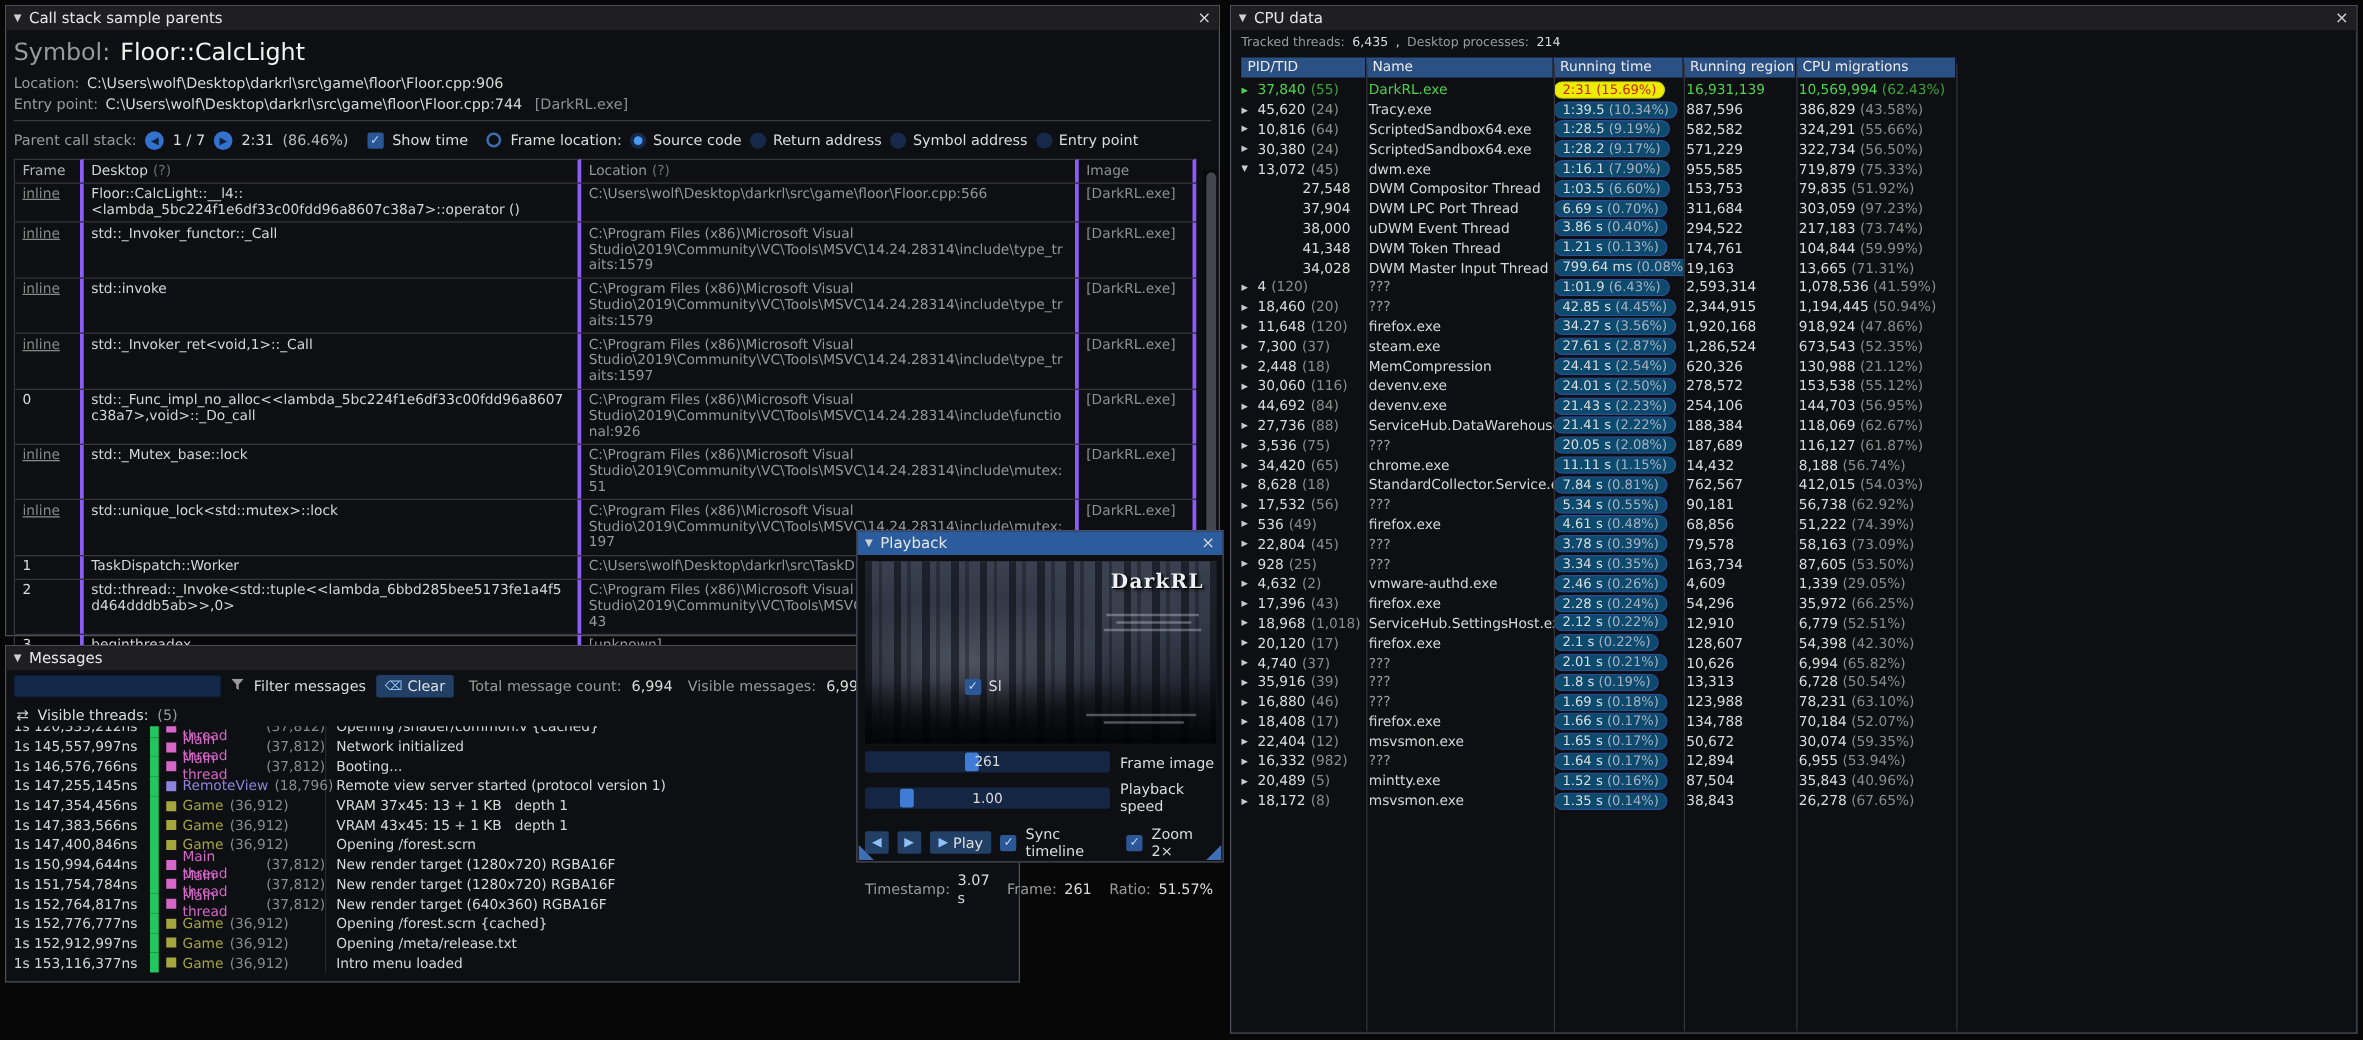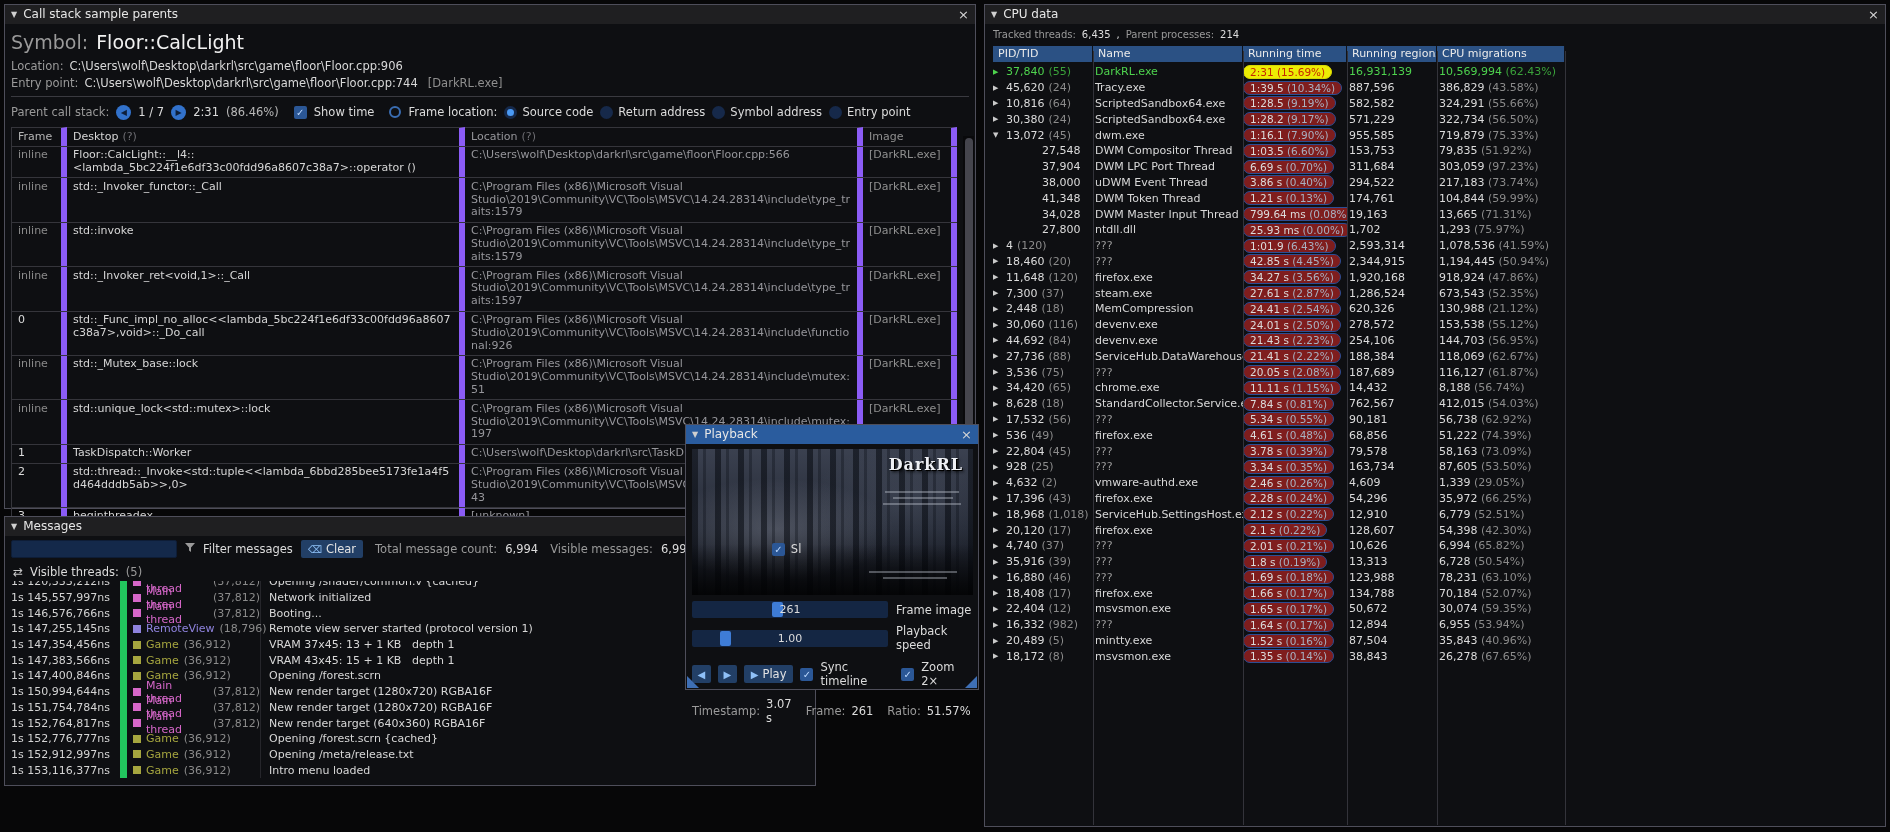--- a/index.html
+++ b/index.html
@@ -42,29 +42,29 @@
   .cs-sep { border-top:1px solid #3a3a40; margin:6px 0 5px 0; }
   .cs-toolbar { display:flex; align-items:center; gap:7px; font-size:11.5px; height:20px; margin-bottom:5px; }
   .navbtn { width:15px; height:15px; border-radius:50%; background:#3272cc; color:#0e1f3a;
             display:inline-flex; align-items:center; justify-content:center; font-size:8px; flex:0 0 auto; }
   .floc-ico { width:12px; height:12px; border-radius:50%; border:2px solid #3a6db2; flex:0 0 auto; }
   .cs-pct { color:#b8b8b8; }
 
   .cs-table { font-size:11px; line-height:12.8px; width:946px; }
   .ct-row { display:flex; border-bottom:1px solid #35353b; }
   .ct-head { color:#b5b5b5; }
-  .ct-cell { padding:2.5px 6px; border-right:6px solid #8b5cf6; overflow:hidden; overflow-wrap:anywhere; }
+  .ct-cell { padding:2.5px 6px; border-right:3px solid #8b5cf6; overflow:hidden; overflow-wrap:anywhere; }
   .ct-cell:first-child { border-left:1px solid #35353b; }
   .ct-row > .ct-cell:nth-child(1) { width:56px; flex:0 0 auto; }
   .ct-row > .ct-cell:nth-child(2) { width:398px; flex:0 0 auto; color:#d6d6d6; }
   .ct-row > .ct-cell:nth-child(3) { width:398px; flex:0 0 auto; color:#96969b; }
   .ct-row > .ct-cell:nth-child(4) { flex:1; color:#8f8f8f; }
   .ct-head .ct-cell { color:#b5b5b5; border-top:1px solid #35353b; }
   .help { color:#6e6e73; margin-left:4px; }
-  .fdim { color:#8a8a8a; }
+  .fdim { color:#8a8a8a;text-decoration:underline; }
   .cs-scroll { position:absolute; right:1px; top:112px; bottom:1px; width:11px; background:#09090b; }
   .cs-scroll .thumb { position:absolute; left:1.5px; right:1.5px; top:2px; height:80%; background:#45454d; border-radius:5px; }
 
   
   #win-messages { left:4px; top:516px; width:812px; height:270px; }
   .msg-toolbar { display:flex; align-items:center; gap:8px; padding:0 6px; height:26px; font-size:11.5px; }
   .msg-filter-input { width:166px; height:18px; background:#14294a; border:1px solid #0e1d36; border-radius:2px;
                       color:#dcdcdc; font-size:11px; padding:0 4px; outline:none; }
   .funnel { flex:0 0 auto; }
   .lift { position:relative; z-index:5; display:flex; align-items:center; gap:6px; margin-left:70px; }
@@ -119,21 +119,21 @@
   .cpu-hcell:nth-child(5){ width:128px; }
   .cpu-rows { padding-left:8px; margin-top:2px; }
   .cpu-row { display:flex; align-items:center; height:15.8px; font-size:11px; white-space:nowrap; }
   .c-pid { width:100px; flex:0 0 auto; display:flex; align-items:center; overflow:hidden; }
   .tree-arrow { width:13px; display:inline-block; font-size:7px; color:#cacaca; text-align:left; flex:0 0 auto; }
   .cnt { color:#8b8b8b; margin-left:4px; }
   .c-name { width:150px; flex:0 0 auto; padding-left:2px; color:#d8d8d8; overflow:hidden; }
   .c-time { width:104px; flex:0 0 auto; overflow:hidden; }
   .c-reg { width:90px; flex:0 0 auto; padding-left:2px; overflow:hidden; }
   .c-mig { width:180px; flex:0 0 auto; padding-left:2px; overflow:hidden; }
-  .pill { display:inline-block; background:#7f1d1d; border:1px solid #2c4d94; border-radius:8px;
+  .pill { display:inline-block; background:#0c4a6e; border:1px solid #2c4d94; border-radius:8px;
           padding:0 6px; font-size:10.5px; line-height:12px; white-space:nowrap; }
   .pill .pct { color:#a8b0c0; }
   .pill-hl { background:#ecec04; border-color:#d8d800; color:#c62800; }
   .pill-hl .pct { color:#c62800; }
   .pct2 { color:#8b8b8b; }
   .cpu-row.child .c-pid { padding-left:36px; }
   .cpu-row.q .c-name { color:#9a9a9a; }
   .cpu-row.sel { color:#4ed34e; }
   .cpu-row.sel .c-name, .cpu-row.sel .c-reg, .cpu-row.sel .c-mig, .cpu-row.sel .tree-arrow { color:#4ed34e; }
   .cpu-row.sel .cnt, .cpu-row.sel .pct2 { color:#3aa23a; }
@@ -479,21 +479,21 @@
   <div class="win" id="win-cpu">
     <div class="titlebar">
       <span class="tri">▼</span>
       <span>CPU data</span>
       <span class="close">×</span>
     </div>
     <div class="cpu-tracked">
       <span class="dim">Tracked threads:</span>
       <span class="val">6,435</span>
         <span class="val">,</span>
-      <span class="dim">Parent processes:</span>
+      <span class="dim">Desktop processes:</span>
       <span class="val">214</span>
     </div>
     <div class="cpu-head">
       <div class="cpu-hcell">PID/TID</div>
       <div class="cpu-hcell">Name</div>
       <div class="cpu-hcell">Running time</div>
       <div class="cpu-hcell">Running regions</div>
       <div class="cpu-hcell">CPU migrations</div>
     </div>
     <div class="cpu-rows">
@@ -640,35 +640,20 @@
           </div>
           <div class="c-name">DWM Master Input Thread</div>
           <div class="c-time">
             <span class="pill"><span>799.64 ms</span> <span class="pct">(0.08%)</span></span>
           </div>
           <div class="c-reg">19,163</div>
           <div class="c-mig">
             <span>13,665</span> <span class="pct2">(71.31%)</span>
           </div>
         </div>
-        <div class="cpu-row child">
-          <div class="c-pid">
-            <span class="tree-arrow"></span>
-            <span>27,800</span>
-            <span class="cnt"></span>
-          </div>
-          <div class="c-name">ntdll.dll</div>
-          <div class="c-time">
-            <span class="pill"><span>25.93 ms</span> <span class="pct">(0.00%)</span></span>
-          </div>
-          <div class="c-reg">1,702</div>
-          <div class="c-mig">
-            <span>1,293</span> <span class="pct2">(75.97%)</span>
-          </div>
-        </div>
         <div class="cpu-row q">
           <div class="c-pid">
             <span class="tree-arrow">▶</span>
             <span>4</span>
             <span class="cnt">(120)</span>
           </div>
           <div class="c-name">???</div>
           <div class="c-time">
             <span class="pill"><span>1:01.9</span> <span class="pct">(6.43%)</span></span>
           </div>

